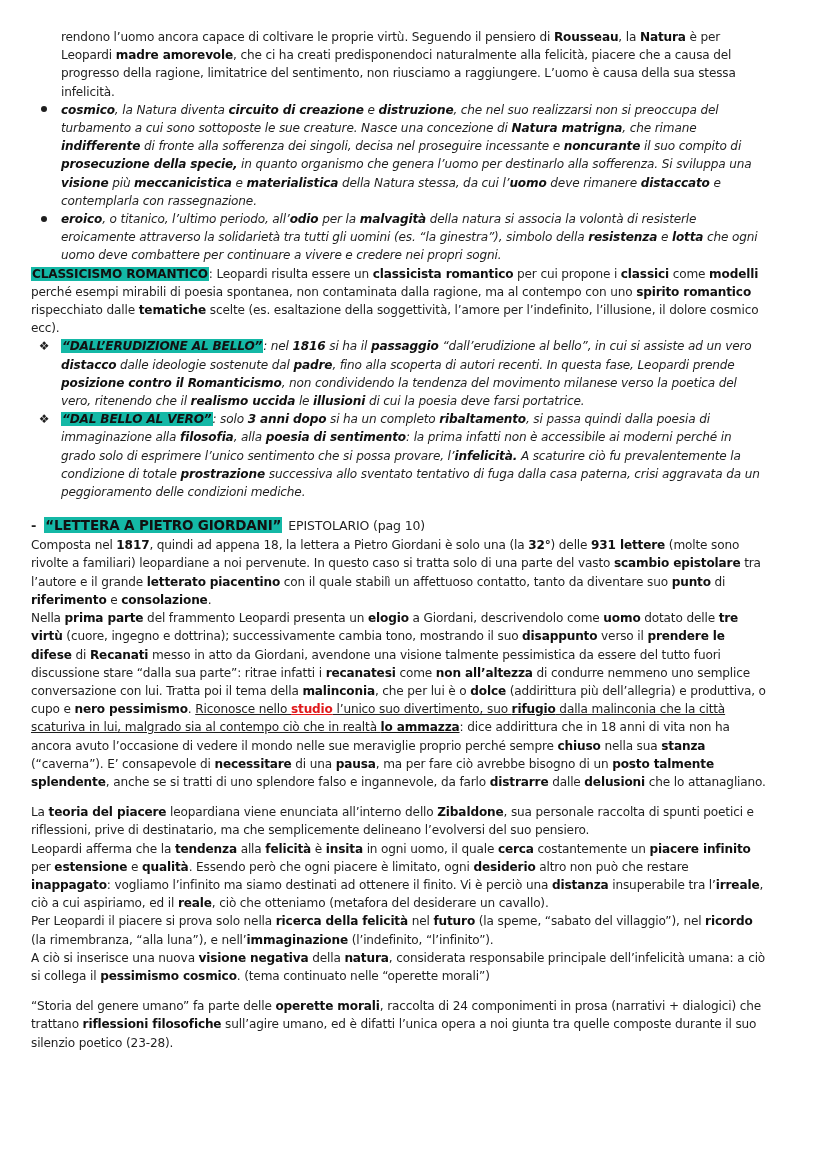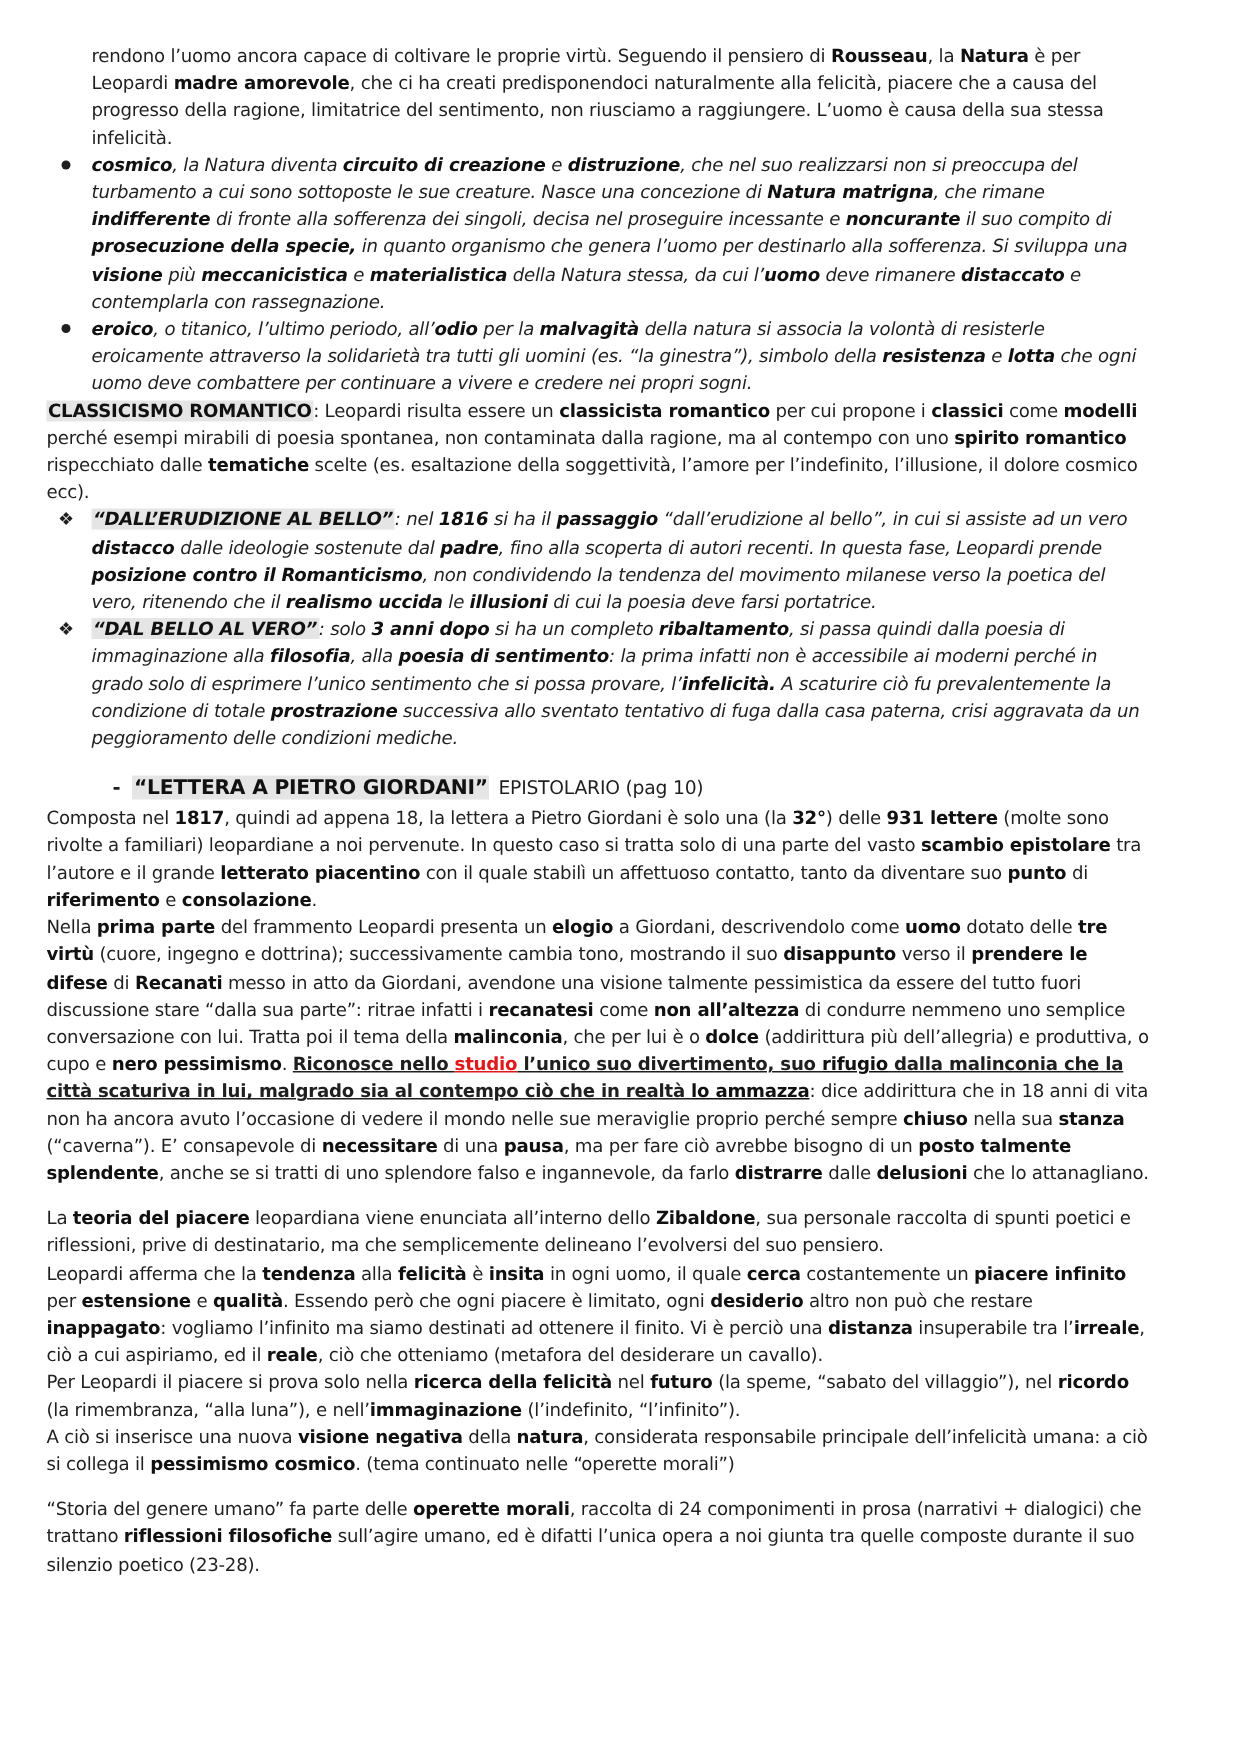--- a/index.html
+++ b/index.html
@@ -26,26 +26,26 @@
     position: absolute; left: 6px; top: 0;
     width: 14px; text-align: center;
     font-size: 12px;
   }
   .li .bullet.dot::before {
     content: ""; display: inline-block; width: 6px; height: 6px;
     border-radius: 50%; background: #1f1f1f; vertical-align: middle;
     position: relative; top: -1px;
   }
   .li .bullet.diamond { font-size: 12px; }
-  .hl { background: #e5e5e5; font-weight: bold; color: #111; padding: 0 1px; }
-  .u { text-decoration: underline; font-weight: bold; }
+  .hl { background: #14b8a6; font-weight: bold; color: #111; padding: 0 1px; }
+  .u { text-decoration: underline; }
   .red { color: #e0191b; }
   .section { margin-top: 10px; }
   .sec-head {
-    font-size: 13px; line-height: 20px; margin-bottom: 0; margin-left: 44px;
+    font-size: 13px; line-height: 20px; margin-bottom: 0;
   }
   .sec-head .dash { font-weight: bold; margin-right: 8px; }
   .sec-head .hl { font-size: 13.5px; }
   .sec-head .sub { margin-left: 6px; font-size: 12.5px; color: #1f1f1f; }
 </style>
 </head>
 <body>
 
 <div class="page">
 

